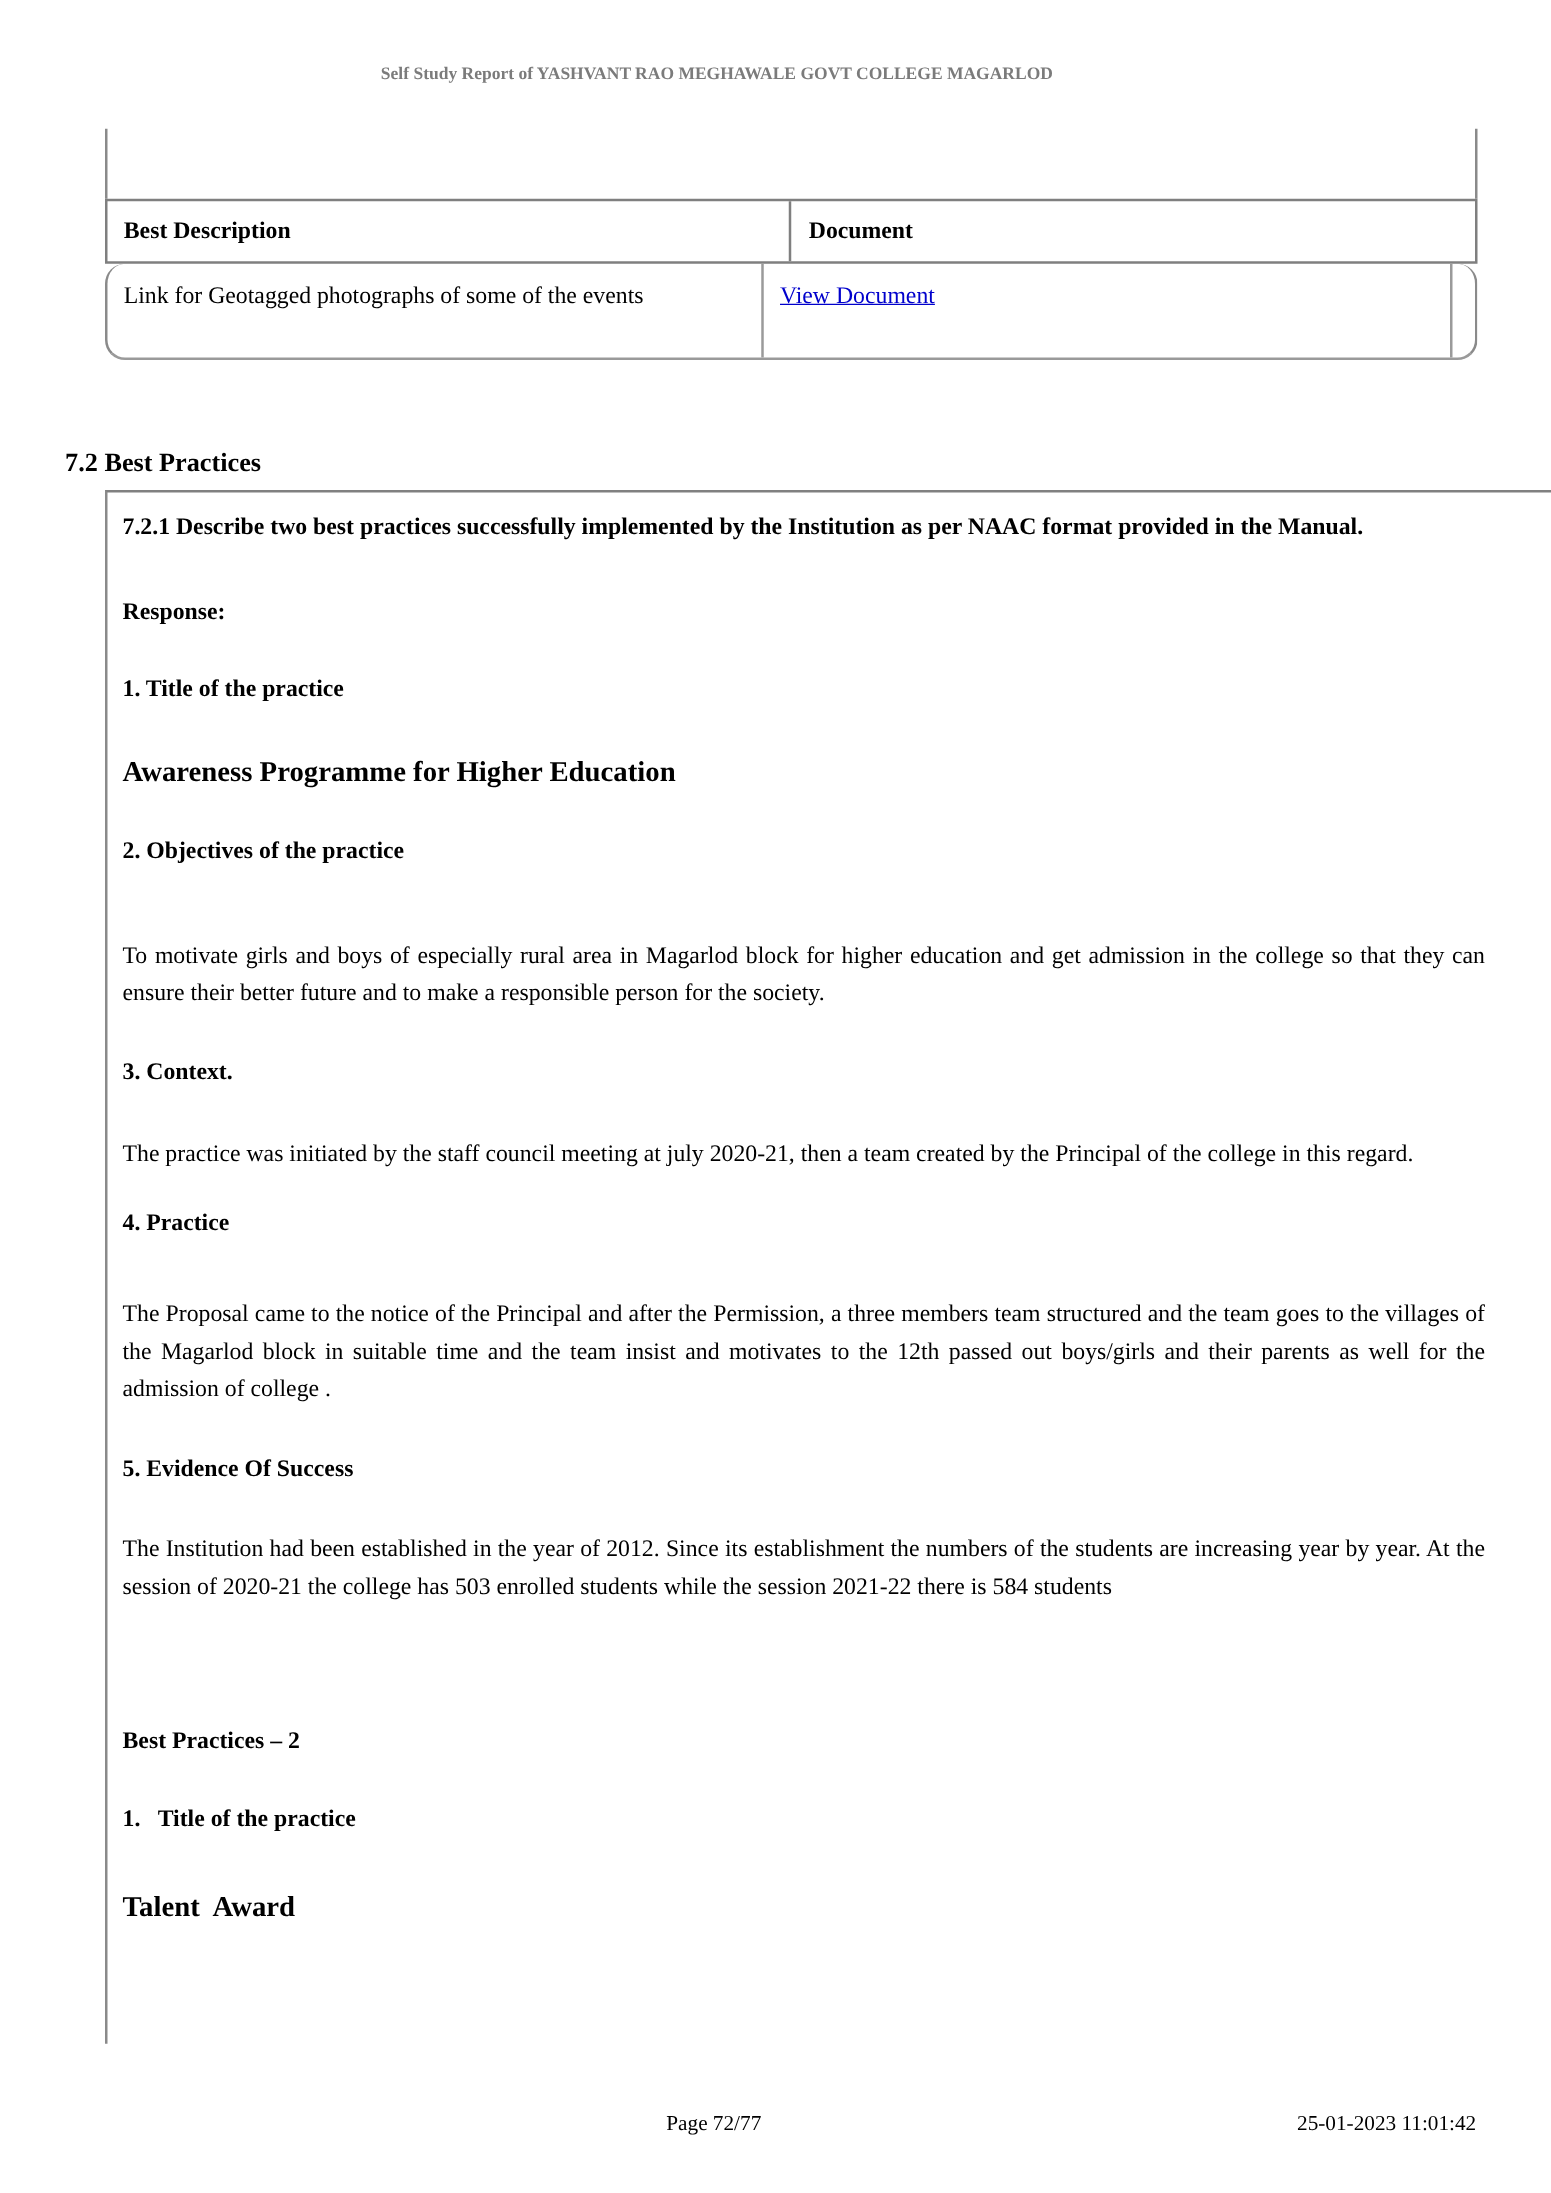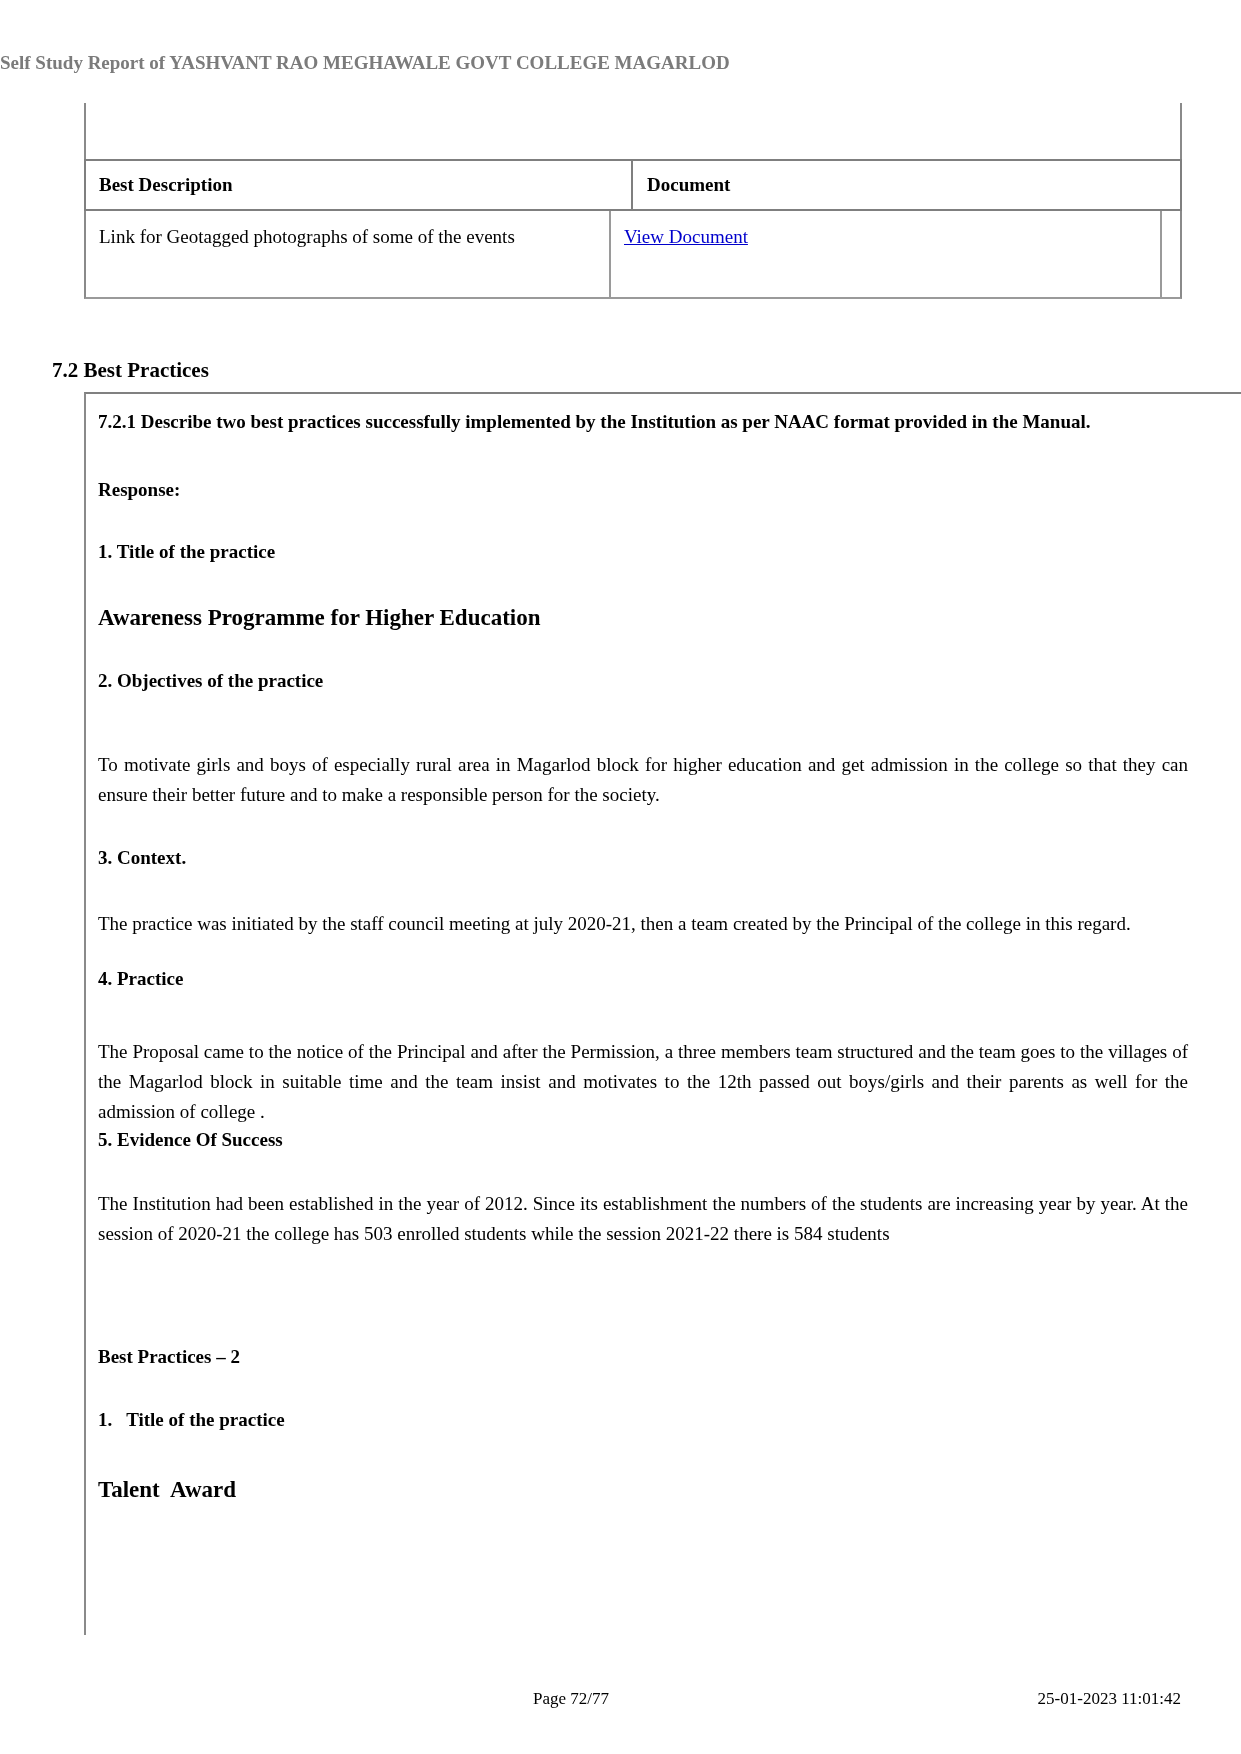--- a/index.html
+++ b/index.html
@@ -12,23 +12,23 @@
     height: 1754px;
     margin: 0 auto;
     background: #ffffff;
     overflow: hidden;
   }
 
   
   .doc-header {
     position: absolute;
     top: 52px; left: 0; right: 94px;
-    text-align: left;
+    text-align: center;
     font-weight: bold;
-    font-size: 19px;
+    font-size: 14px;
     color: #7b7b7b;
   }
 
   
   .file-table {
     position: absolute;
     top: 103px; left: 84px;
     width: 1098px;
     font-size: 19px;
   }
@@ -37,24 +37,25 @@
     height: 56px;
     border-left: 2px solid #8a8a8a;
     border-right: 2px solid #8a8a8a;
   }
   .ft-row-head {
     height: 52px;
     border: 2px solid #7f7f7f;
     border-bottom: 2px solid #7f7f7f;
   }
   .ft-row-data {
-    height: 88px;
+    height: 77px;
     border-left: 2px solid #8a8a8a;
     border-right: 2px solid #8a8a8a;
     border-bottom: 2px solid #9a9a9a;
+    border-radius: 16px;
   }
   .cell { height: 100%; }
   .th { font-weight: bold; padding: 9px 0 0 13px; line-height: 30px; }
   .hc1 { width: 547px; border-right: 2px solid #7f7f7f; }
   .hc2 { flex: 1; padding-left: 14px; }
   .dc1 { width: 525px; border-right: 2px solid #9a9a9a;
          padding: 7px 88px 0 13px; line-height: 38px; }
   .dc2 { width: 551px; border-right: 2px solid #9a9a9a;
          padding: 7px 0 0 13px; line-height: 38px; }
   .dc3 { flex: 1; }
@@ -137,21 +138,21 @@
     <div class="para" style="margin-top:56px">To motivate girls and boys of especially rural area in Magarlod block for higher education and get admission in the college so that they can ensure their better future and to make a responsible person for the society.</div>
 
     <div class="label" style="margin-top:35px">3. Context.</div>
 
     <div class="para" style="margin-top:38px">The practice was initiated by the staff council meeting at july 2020-21, then a team created by the Principal of the college in this regard.</div>
 
     <div class="label" style="margin-top:27px">4. Practice</div>
 
     <div class="para" style="margin-top:45px">The Proposal came to the notice of the Principal and after the Permission, a three members team structured and the team goes to the villages of the Magarlod block in suitable time and the team insist and motivates to the 12th passed out boys/girls and their parents as well for the admission of college .</div>
 
-    <div class="label" style="">5. Evidence Of Success</div>
+    <div class="label" style="margin-top:36px">5. Evidence Of Success</div>
 
     <div class="para" style="margin-top:36px">The Institution had been established in the year of 2012. Since its establishment the numbers of the students are increasing year by year.  At the session of 2020-21 the college has 503 enrolled students while the session 2021-22 there is 584 students</div>
 
     <div class="label pre" style="margin-top:95px">Best Practices – 2</div>
 
     <div class="label pre" style="margin-top:37px">1.   Title of the practice</div>
 
     <div class="title-lg" style="margin-top:41px">Talent  Award</div>
 
   </div>

